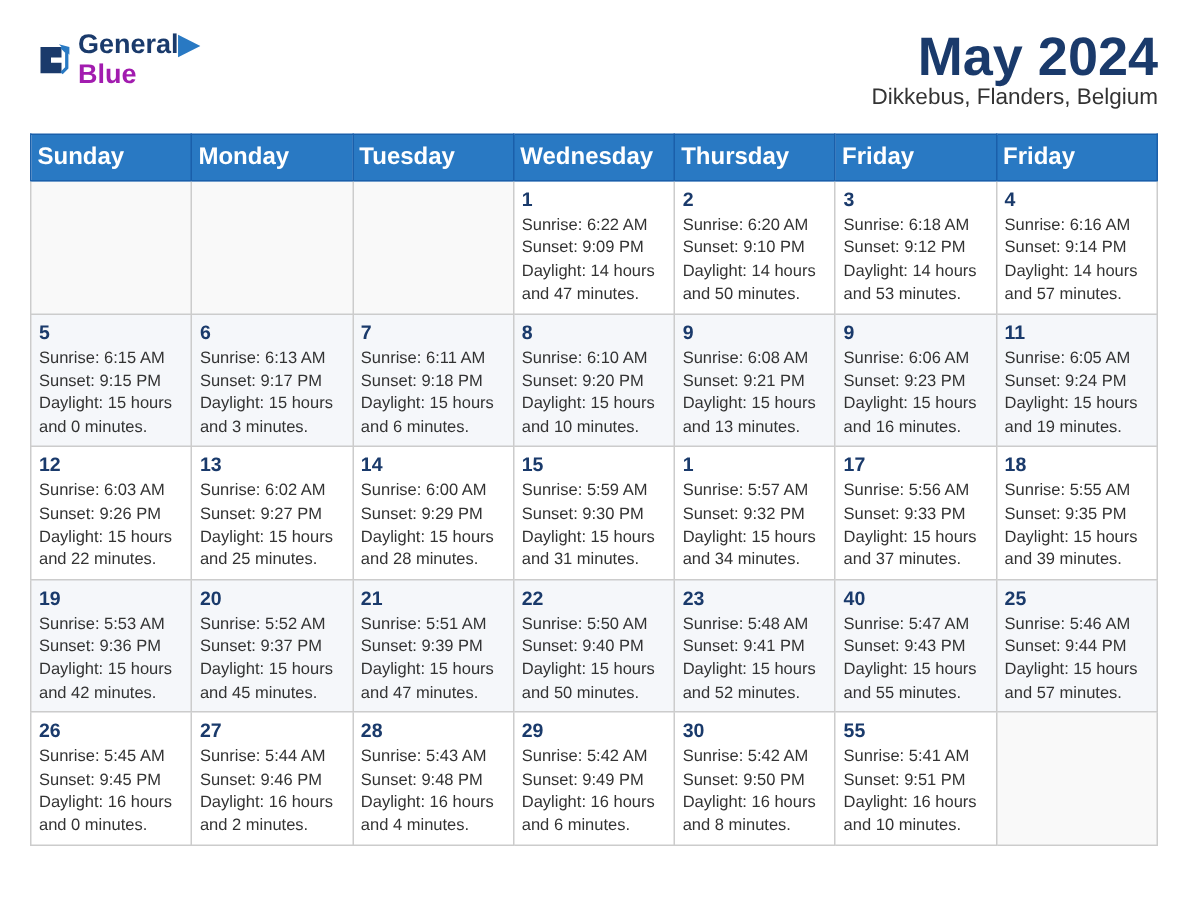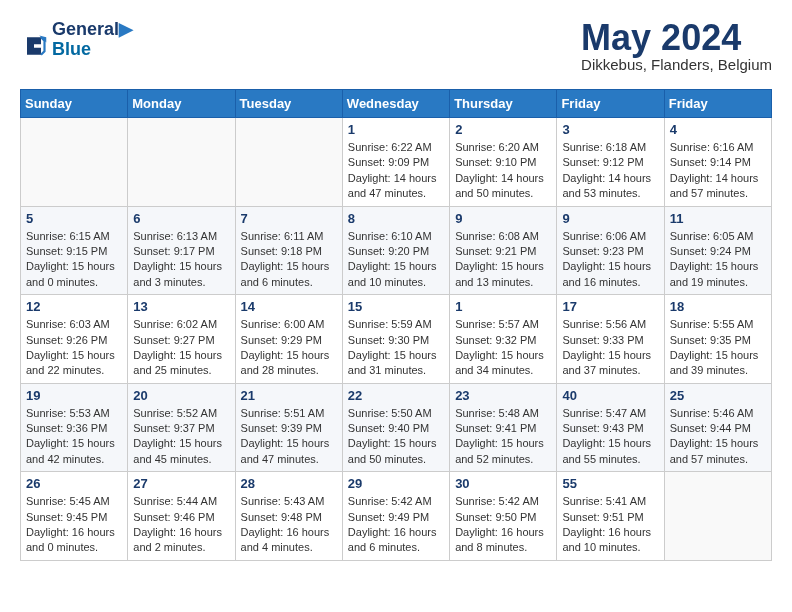--- a/index.html
+++ b/index.html
@@ -11,38 +11,38 @@
       padding: 20px;
     }
     .header {
       display: flex;
       justify-content: space-between;
       align-items: flex-start;
       margin-bottom: 16px;
     }
     .logo {
       display: flex;
-      align-items: flex-end;
+      align-items: center;
       gap: 4px;
     }
     .logo-text {
       font-size: 18px;
       font-weight: bold;
       color: #1a3a6b;
       line-height: 1.1;
     }
     .logo-text span {
       color: #2979c3;
     }
     .logo-icon {
       width: 28px;
       height: 28px;
     }
     .title-block {
-      text-align: left;
+      text-align: right;
     }
     .month-title {
       font-size: 36px;
       font-weight: bold;
       color: #1a3a6b;
       line-height: 1;
     }
     .location {
       font-size: 15px;
       color: #333;
@@ -51,21 +51,21 @@
     .calendar {
       width: 100%;
       border-collapse: collapse;
       font-size: 11px;
     }
     .calendar th {
       background-color: #2979c3;
       color: #fff;
       padding: 6px 4px;
       text-align: left;
-      font-size: 13px;
+      font-size: 16px;
       font-weight: bold;
       border: 1px solid #1a5faa;
     }
     .calendar td {
       border: 1px solid #ccc;
       vertical-align: top;
       padding: 4px 5px;
       width: 107px;
       min-height: 70px;
       background: #fff;
@@ -94,21 +94,21 @@
 <div class="header">
   <div class="logo">
     <svg class="logo-icon" viewBox="0 0 32 32">
       <rect x="0" y="0" width="32" height="32" fill="none"></rect>
       <path d="M8 6 L8 26 L24 26 L24 18 L16 18 L16 14 L24 14 L24 6 Z" fill="#1a3a6b"></path>
       <path d="M24 6 L28 10 L28 22 L24 26" fill="none" stroke="#2979c3" stroke-width="2.5"></path>
       <polygon points="22,4 30,12 30,6 22,4" fill="#2979c3"></polygon>
     </svg>
     <div class="logo-text">
       <div>General<span>▶</span></div>
-      <div style="color:#0369a1">Blue</div>
+      <div style="color:#a21caf">Blue</div>
     </div>
   </div>
   <div class="title-block">
     <div class="month-title">May 2024</div>
     <div class="location">Dikkebus, Flanders, Belgium</div>
   </div>
 </div>
 
 <table class="calendar">
   <thead>

